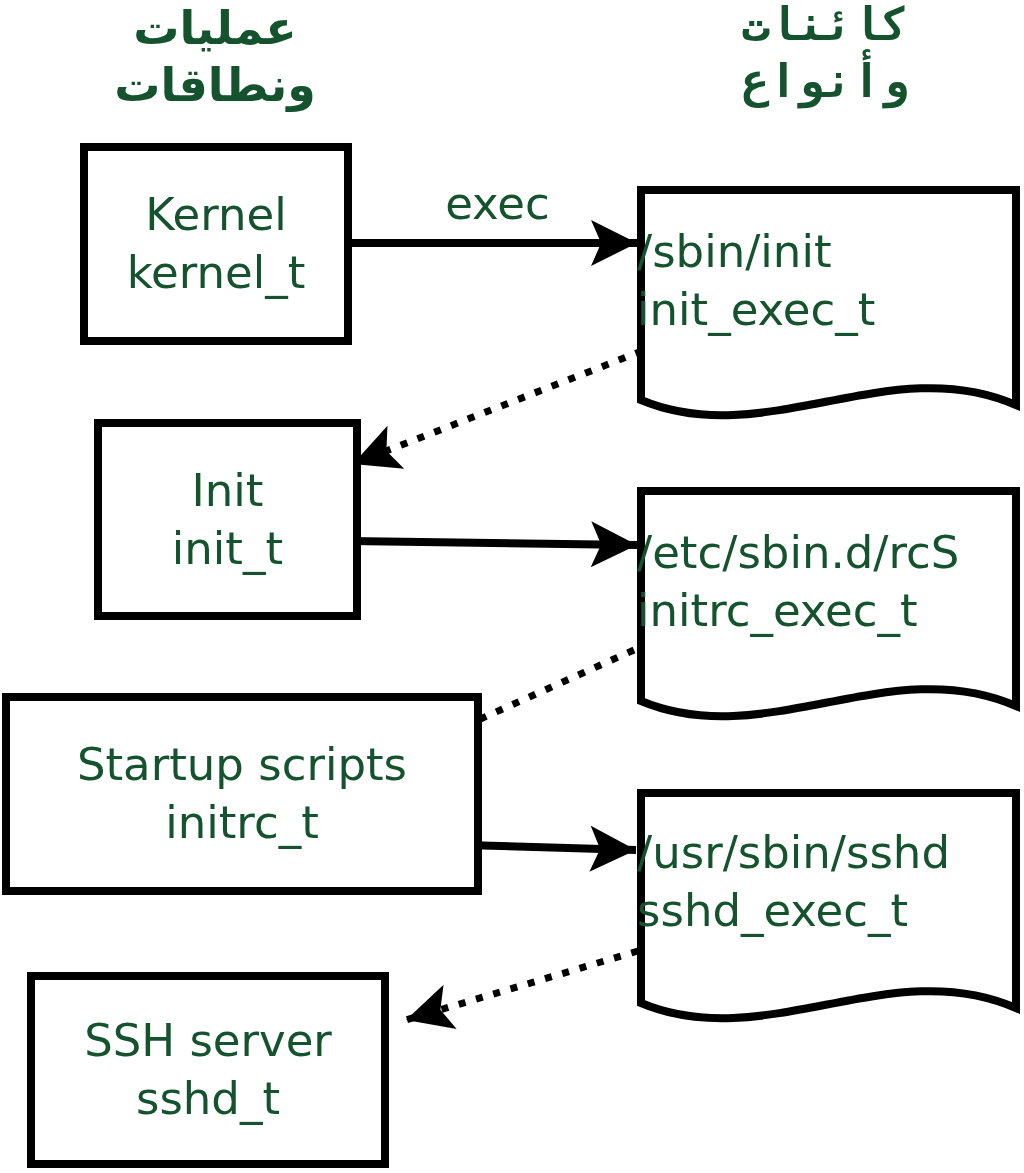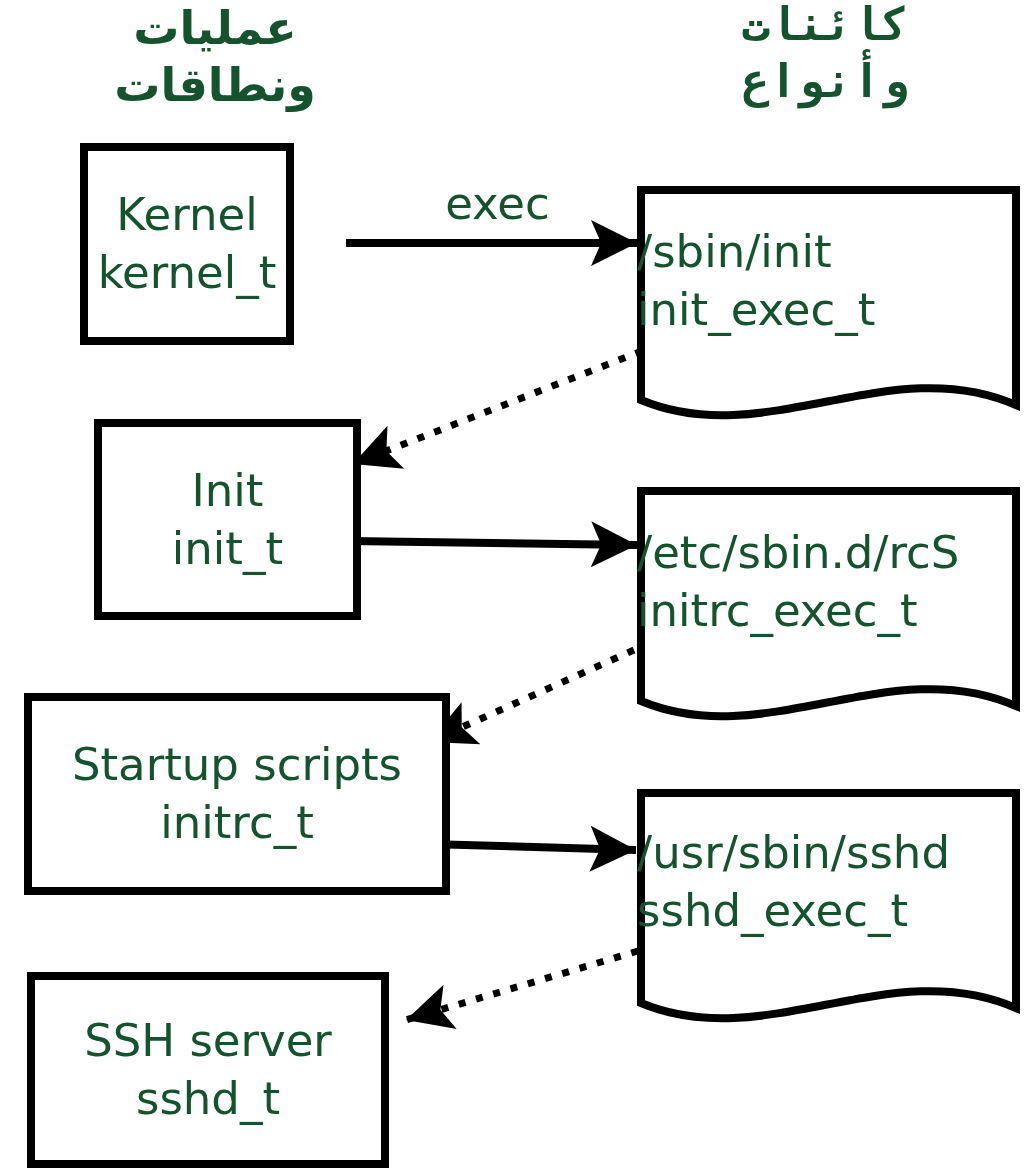--- a/index.html
+++ b/index.html
@@ -32,23 +32,23 @@
   .process-box {
     position: absolute;
     box-sizing: border-box;
     background: #ffffff;
     border: 8px solid #000000;
     display: flex; flex-direction: column;
     align-items: center; justify-content: center;
     text-align: center;
     font-size: 45px; line-height: 58px;
   }
-  #kernel-box  { left: 80px; top: 143px; width: 214px; height: 202px; }
+  #kernel-box  { left: 80px; top: 143px; width: 272px; height: 202px; }
   #init-box    { left: 94px; top: 419px; width: 267px; height: 201px; }
-  #startup-box { left: 2px;  top: 693px; width: 426px; height: 202px; margin-left: 22px; }
+  #startup-box { left: 2px;  top: 693px; width: 480px; height: 202px; }
   #ssh-box     { left: 27px; top: 972px; width: 362px; height: 196px; }
 
   .doc-text {
     position: absolute; left: 637px; width: 380px;
     display: flex; flex-direction: column;
     align-items: flex-start; justify-content: center;
     text-align: center;
     font-size: 45px; line-height: 58px;
   }
   #doc1-text { top: 190px; height: 182px; }

